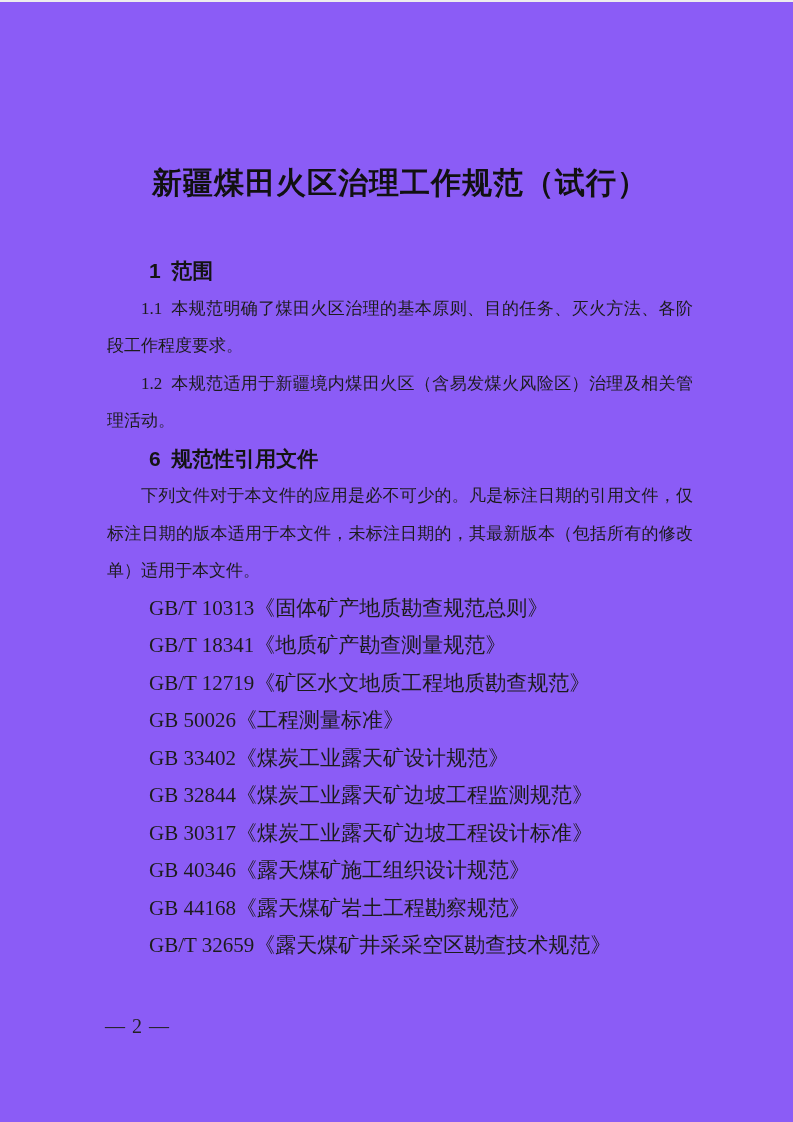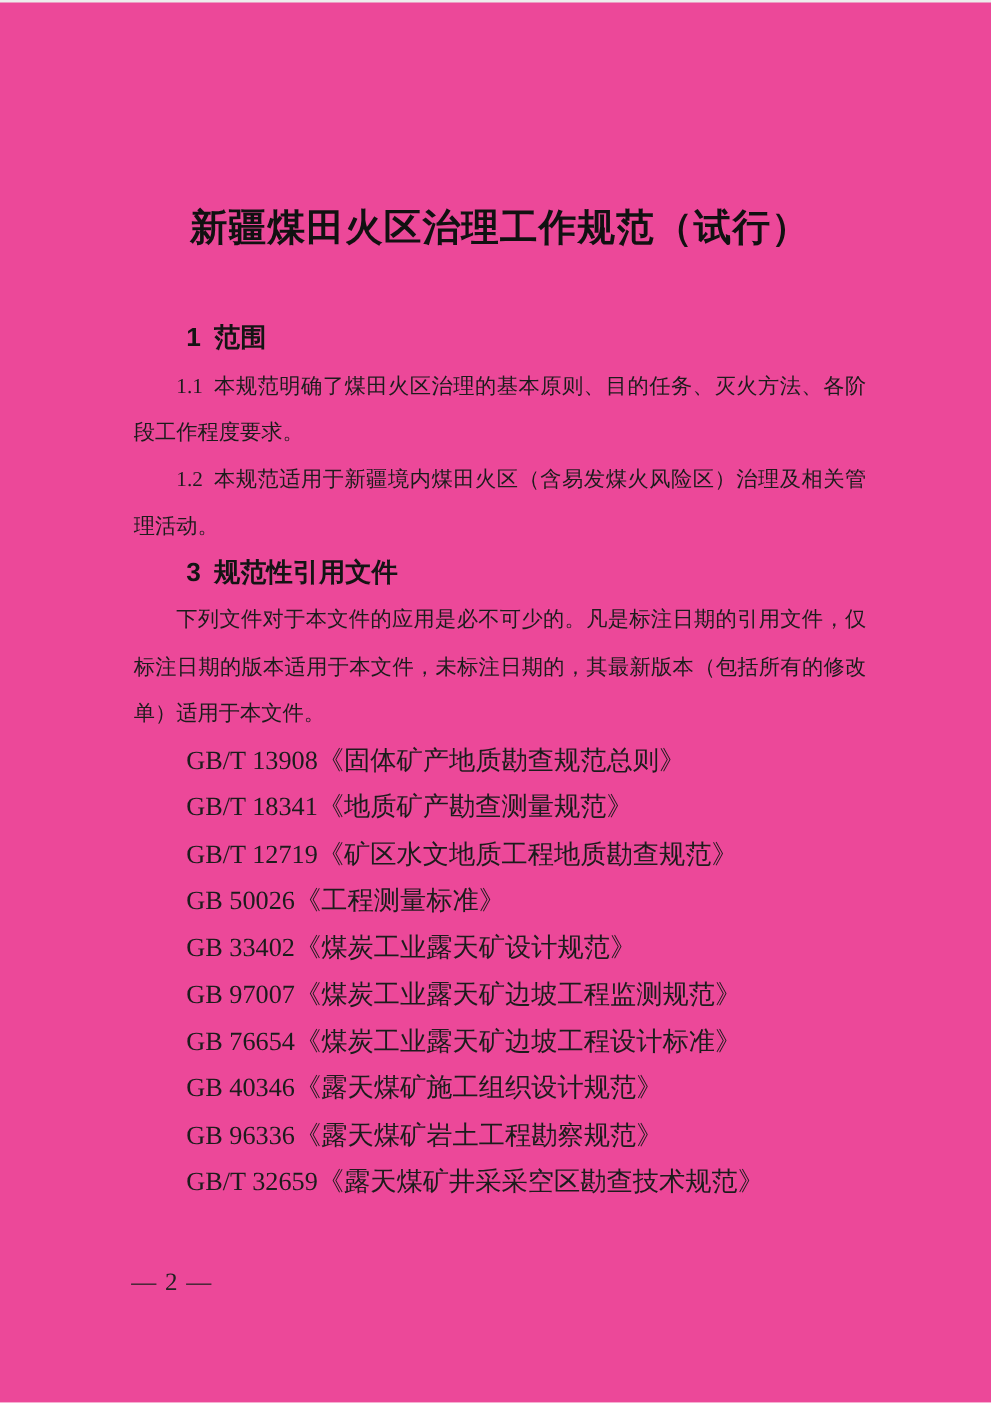--- a/index.html
+++ b/index.html
@@ -4,21 +4,21 @@
 <style>
   html, body {
     margin: 0;
     padding: 0;
     background: #ffffff;
   }
   .page {
     position: relative;
     width: 793px;
     height: 1122px;
-    background: #ec4899;
+    background: #8b5cf6;
     color: #1c1c1c;
     font-family: "Liberation Serif", "DejaVu Serif", serif;
     overflow: hidden;
     border-top: 2px solid #ededed; 
     box-sizing: border-box;
   }
   .content {
     position: absolute;
     left: 107px;
     top: 0;
@@ -81,31 +81,31 @@
   <div class="content">
 
     <h1 class="doc-title">新疆煤田火区治理工作规范（试行）</h1>
 
     <h2 class="sec-heading first">1 范围</h2>
 
     <p class="para">1.1 本规范明确了煤田火区治理的基本原则、目的任务、灭火方法、各阶段工作程度要求。</p>
 
     <p class="para">1.2 本规范适用于新疆境内煤田火区（含易发煤火风险区）治理及相关管理活动。</p>
 
-    <h2 class="sec-heading">3 规范性引用文件</h2>
+    <h2 class="sec-heading">6 规范性引用文件</h2>
 
     <p class="para">下列文件对于本文件的应用是必不可少的。凡是标注日期的引用文件，仅标注日期的版本适用于本文件，未标注日期的，其最新版本（包括所有的修改单）适用于本文件。</p>
 
-    <p class="ref-line">GB/T 13908《固体矿产地质勘查规范总则》</p>
+    <p class="ref-line">GB/T 10313《固体矿产地质勘查规范总则》</p>
     <p class="ref-line">GB/T 18341《地质矿产勘查测量规范》</p>
     <p class="ref-line">GB/T 12719《矿区水文地质工程地质勘查规范》</p>
     <p class="ref-line">GB 50026《工程测量标准》</p>
     <p class="ref-line">GB 33402《煤炭工业露天矿设计规范》</p>
-    <p class="ref-line">GB 97007《煤炭工业露天矿边坡工程监测规范》</p>
-    <p class="ref-line">GB 76654《煤炭工业露天矿边坡工程设计标准》</p>
+    <p class="ref-line">GB 32844《煤炭工业露天矿边坡工程监测规范》</p>
+    <p class="ref-line">GB 30317《煤炭工业露天矿边坡工程设计标准》</p>
     <p class="ref-line">GB 40346《露天煤矿施工组织设计规范》</p>
-    <p class="ref-line">GB 96336《露天煤矿岩土工程勘察规范》</p>
+    <p class="ref-line">GB 44168《露天煤矿岩土工程勘察规范》</p>
     <p class="ref-line">GB/T 32659《露天煤矿井采采空区勘查技术规范》</p>
 
   </div>
 
   <div class="page-footer">— 2 —</div>
 </div>
 
 </body></html>

